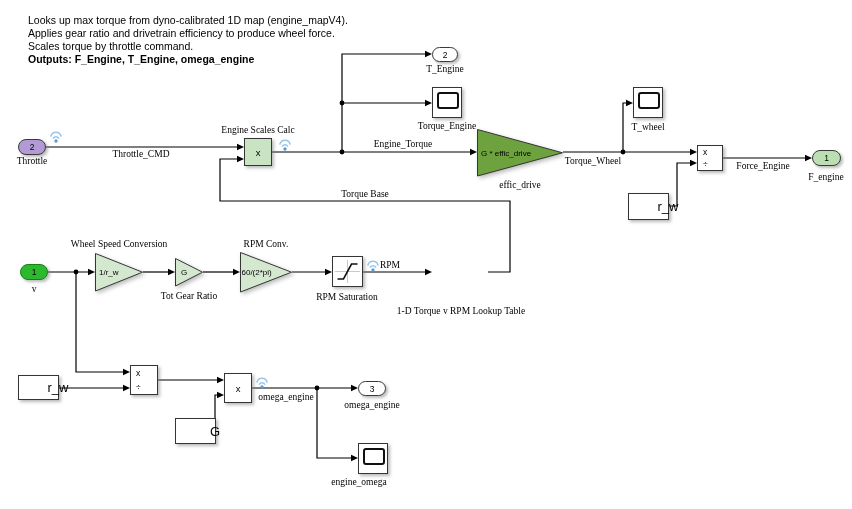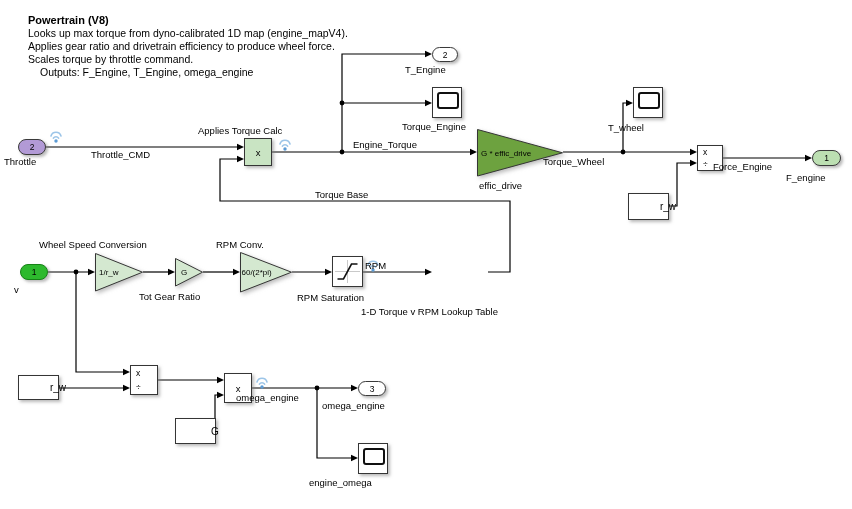--- a/index.html
+++ b/index.html
@@ -1,42 +1,41 @@
 <!DOCTYPE html>
 <html style="--product-green: #c9e4c3; --gain-light-green: #d4e8d0; --gain-dark-green: #6da23f; --inport-purple: #b29ad6; --inport-green: #2db92d; --outport-green: #bcdfb2; --logging-blue: #9cc5e8; --logging-dot-blue: #5b9bd5;"><head>
 <meta charset="utf-8">
 <style>
   html,body{margin:0;padding:0;}
   body{width:852px;height:509px;background:#ffffff;font-family:"Liberation Sans",sans-serif;color:#000;position:relative;overflow:hidden;}
   .canvas{position:absolute;inset:0;}
   .hdr{position:absolute;left:28px;top:14px;width:440px;font-size:10.5px;line-height:13px;}
   .hdr .t{font-weight:bold;font-size:11px;}
-  .hdr .b{font-weight:normal;margin-left:12px;}
+  .hdr .b{font-weight:bold;}
   .wires{position:absolute;left:0;top:0;width:852px;height:509px;}
   .blk{position:absolute;background:#fff;border:1px solid #353535;box-sizing:border-box;box-shadow:2px 2px 3px rgba(130,130,130,.55);}
   .product{display:flex;align-items:center;justify-content:center;font-size:9.5px;background:var(--product-green);}
-  .const{display:flex;align-items:center;justify-content:center;font-size:10px;padding-left:39px;}
+  .const{display:flex;align-items:center;justify-content:center;font-size:13px;padding-left:39px;}
   .divide .dsym{position:absolute;left:5px;font-size:8.5px;line-height:10px;}
   .port{position:absolute;border:1px solid #3a3a3a;border-radius:9px;display:flex;align-items:center;justify-content:center;font-size:8.5px;box-sizing:border-box;box-shadow:2px 2px 3px rgba(130,130,130,.55);}
-  .lbl{position:absolute;font-size:9.5px;white-space:nowrap;}
+  .lbl{position:absolute;text-align:center;font-size:9.5px;white-space:nowrap;font-family:Liberation Serif, serif;}
   .gain{position:absolute;overflow:visible;filter:drop-shadow(2px 2px 2px rgba(130,130,130,.55));}
   .gain polygon{stroke:#353535;stroke-width:1;fill:var(--gain-light-green);}
   .gain.dark polygon{fill:var(--gain-dark-green);}
   .gain text{font-size:8px;}
   .screen{position:absolute;left:4px;top:4px;width:18px;height:13px;border:2px solid #101010;border-radius:3px;background:#fff;}
   .icon-svg{position:absolute;left:0;top:0;}
   .wifi{position:absolute;overflow:visible;}
 </style>
 </head>
 <body>
 
 <div class="canvas">
 
   <div class="hdr">
-    <div class="t">Powertrain (V8)</div>
     <div>Looks up max torque from dyno-calibrated 1D map (engine_mapV4).</div>
     <div>Applies gear ratio and drivetrain efficiency to produce wheel force.</div>
     <div>Scales torque by throttle command.</div>
     <div class="b">Outputs: F_Engine, T_Engine, omega_engine</div>
   </div>
 
   <svg id="wires" class="wires">
       <polyline points="46,147 237,147" fill="none" stroke="#000" stroke-width="1.2"></polyline>
       <polygon points="244,147 237,143.7 237,150.3" fill="#000"></polygon>
       <polyline points="488,272 510,272 510,201 220,201 220,159 237,159" fill="none" stroke="#000" stroke-width="1.2"></polyline>
@@ -90,21 +89,21 @@
   <div class="lbl" style="left:4px;top:156px;width:56px">Throttle</div>
 
   <svg class="wifi" style="left:47px;top:126px" width="18" height="18">
     <path d="M4,10 A5.2,5.2 0 0 1 14,10" fill="none" stroke="var(--logging-blue)" stroke-width="1.6" stroke-linecap="round"></path>
     <path d="M6.4,12.2 A3,3 0 0 1 11.6,12.2" fill="none" stroke="var(--logging-blue)" stroke-width="1.6" stroke-linecap="round"></path>
     <circle cx="9" cy="15" r="1.7" fill="var(--logging-dot-blue)"></circle>
   </svg>
 
   <div class="lbl" style="left:91px;top:149px;width:100px">Throttle_CMD</div>
 
-  <div class="lbl" style="left:198px;top:125px;width:120px">Applies Torque Calc</div>
+  <div class="lbl" style="left:198px;top:125px;width:120px">Engine Scales Calc</div>
   <div class="blk product" style="left:244px;top:138px;width:28px;height:28px">
     <span>x</span>
   </div>
   <svg class="wifi" style="left:276px;top:134px" width="18" height="18">
     <path d="M4,10 A5.2,5.2 0 0 1 14,10" fill="none" stroke="var(--logging-blue)" stroke-width="1.6" stroke-linecap="round"></path>
     <path d="M6.4,12.2 A3,3 0 0 1 11.6,12.2" fill="none" stroke="var(--logging-blue)" stroke-width="1.6" stroke-linecap="round"></path>
     <circle cx="9" cy="15" r="1.7" fill="var(--logging-dot-blue)"></circle>
   </svg>
 
   <div class="lbl" style="left:353px;top:139px;width:100px">Engine_Torque</div>

